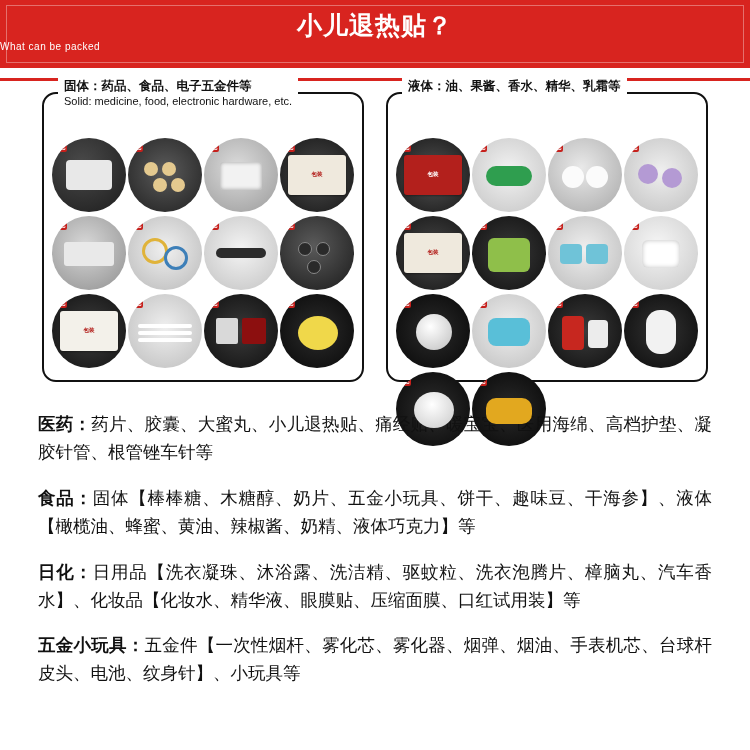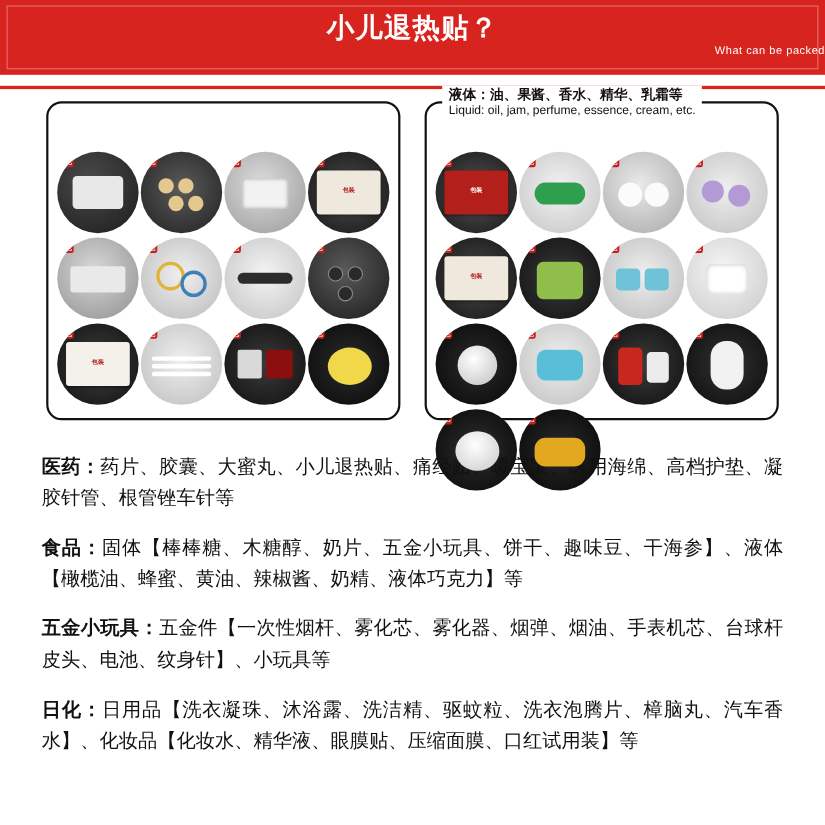--- a/index.html
+++ b/index.html
@@ -41,21 +41,21 @@
     color: #ffffff;
     font-size: 25px;
     font-weight: bold;
     letter-spacing: 1px;
   }
   .banner-sub {
     position: absolute;
     top: 41px;
     left: 0;
     width: 100%;
-    text-align: right;
+    text-align: left;
     color: #ffffff;
     font-size: 10px;
     letter-spacing: 0.5px;
   }
   .banner-gap {
     height: 10px;
     background: #ffffff;
   }
 
   
@@ -185,20 +185,24 @@
   <div class="inner-border"></div>
   <div class="banner-title">小儿退热贴？</div>
   <div class="banner-sub">What can be packed</div>
 </div>
 <div class="banner-gap"></div>
 <div style="height:3px;background:#d8241f;position:absolute;left:0;top:78px;width:750px;"></div>
 
 <div class="panels">
 
   <div class="panel left">
+    <div class="panel-label">
+      <div class="cn">固体：药品、食品、电子五金件等</div>
+      <div class="en">Solid: medicine, food, electronic hardware, etc.</div>
+    </div>
     <div class="thumbs">
 
       <div class="thumb" style="background:radial-gradient(circle at 40% 35%, #4a4a4a, #1c1c1c);">
         <div class="blobs">
             <div class="blob" style="left:14px;top:22px;width:46px;height:30px;border-radius:4px;background:#e8e8e8;"></div>
           </div>
         <div class="wm">包</div>
       </div>
 
       <div class="thumb" style="background:radial-gradient(circle at 50% 45%, #5b5b5b, #202020);">
@@ -284,21 +288,20 @@
         </div>
         <div class="wm">包</div>
       </div>
 
     </div>
   </div>
 
   <div class="panel right">
     <div class="panel-label">
       <div class="cn">液体：油、果酱、香水、精华、乳霜等</div>
-      <div class="en">Liquid: oil, jam, perfume, essence, cream, etc.</div>
     </div>
     <div class="thumbs">
 
       <div class="thumb" style="background:radial-gradient(circle at 50% 50%, #555, #161616);">
         <div class="card" style="background:#b3201c;">
             <span class="logo" style="color:#fff;">包装</span>
           </div>
         <div class="wm">包</div>
       </div>
 
@@ -404,21 +407,21 @@
 <div class="body-text">
 
   <p class="para">
     <span class="head">医药：</span><span>药片、胶囊、大蜜丸、小儿退热贴、痛经贴、暖宝宝、医用海绵、高档护垫、凝胶针管、根管锉车针等</span>
   </p>
 
   <p class="para">
     <span class="head">食品：</span><span>固体【棒棒糖、木糖醇、奶片、五金小玩具、饼干、趣味豆、干海参】、液体【橄榄油、蜂蜜、黄油、辣椒酱、奶精、液体巧克力】等</span>
   </p>
 
+  <p class="para">
+    <span class="head">日化：</span><span>日用品【洗衣凝珠、沐浴露、洗洁精、驱蚊粒、洗衣泡腾片、樟脑丸、汽车香水】、化妆品【化妆水、精华液、眼膜贴、压缩面膜、口红试用装】等</span>
+  </p>
+
   <p class="para gap-top">
     <span class="head">五金小玩具：</span><span>五金件【一次性烟杆、雾化芯、雾化器、烟弹、烟油、手表机芯、台球杆皮头、电池、纹身针】、小玩具等</span>
   </p>
 
-  <p class="para">
-    <span class="head">日化：</span><span>日用品【洗衣凝珠、沐浴露、洗洁精、驱蚊粒、洗衣泡腾片、樟脑丸、汽车香水】、化妆品【化妆水、精华液、眼膜贴、压缩面膜、口红试用装】等</span>
-  </p>
-
 </div>
 
 </body></html>

